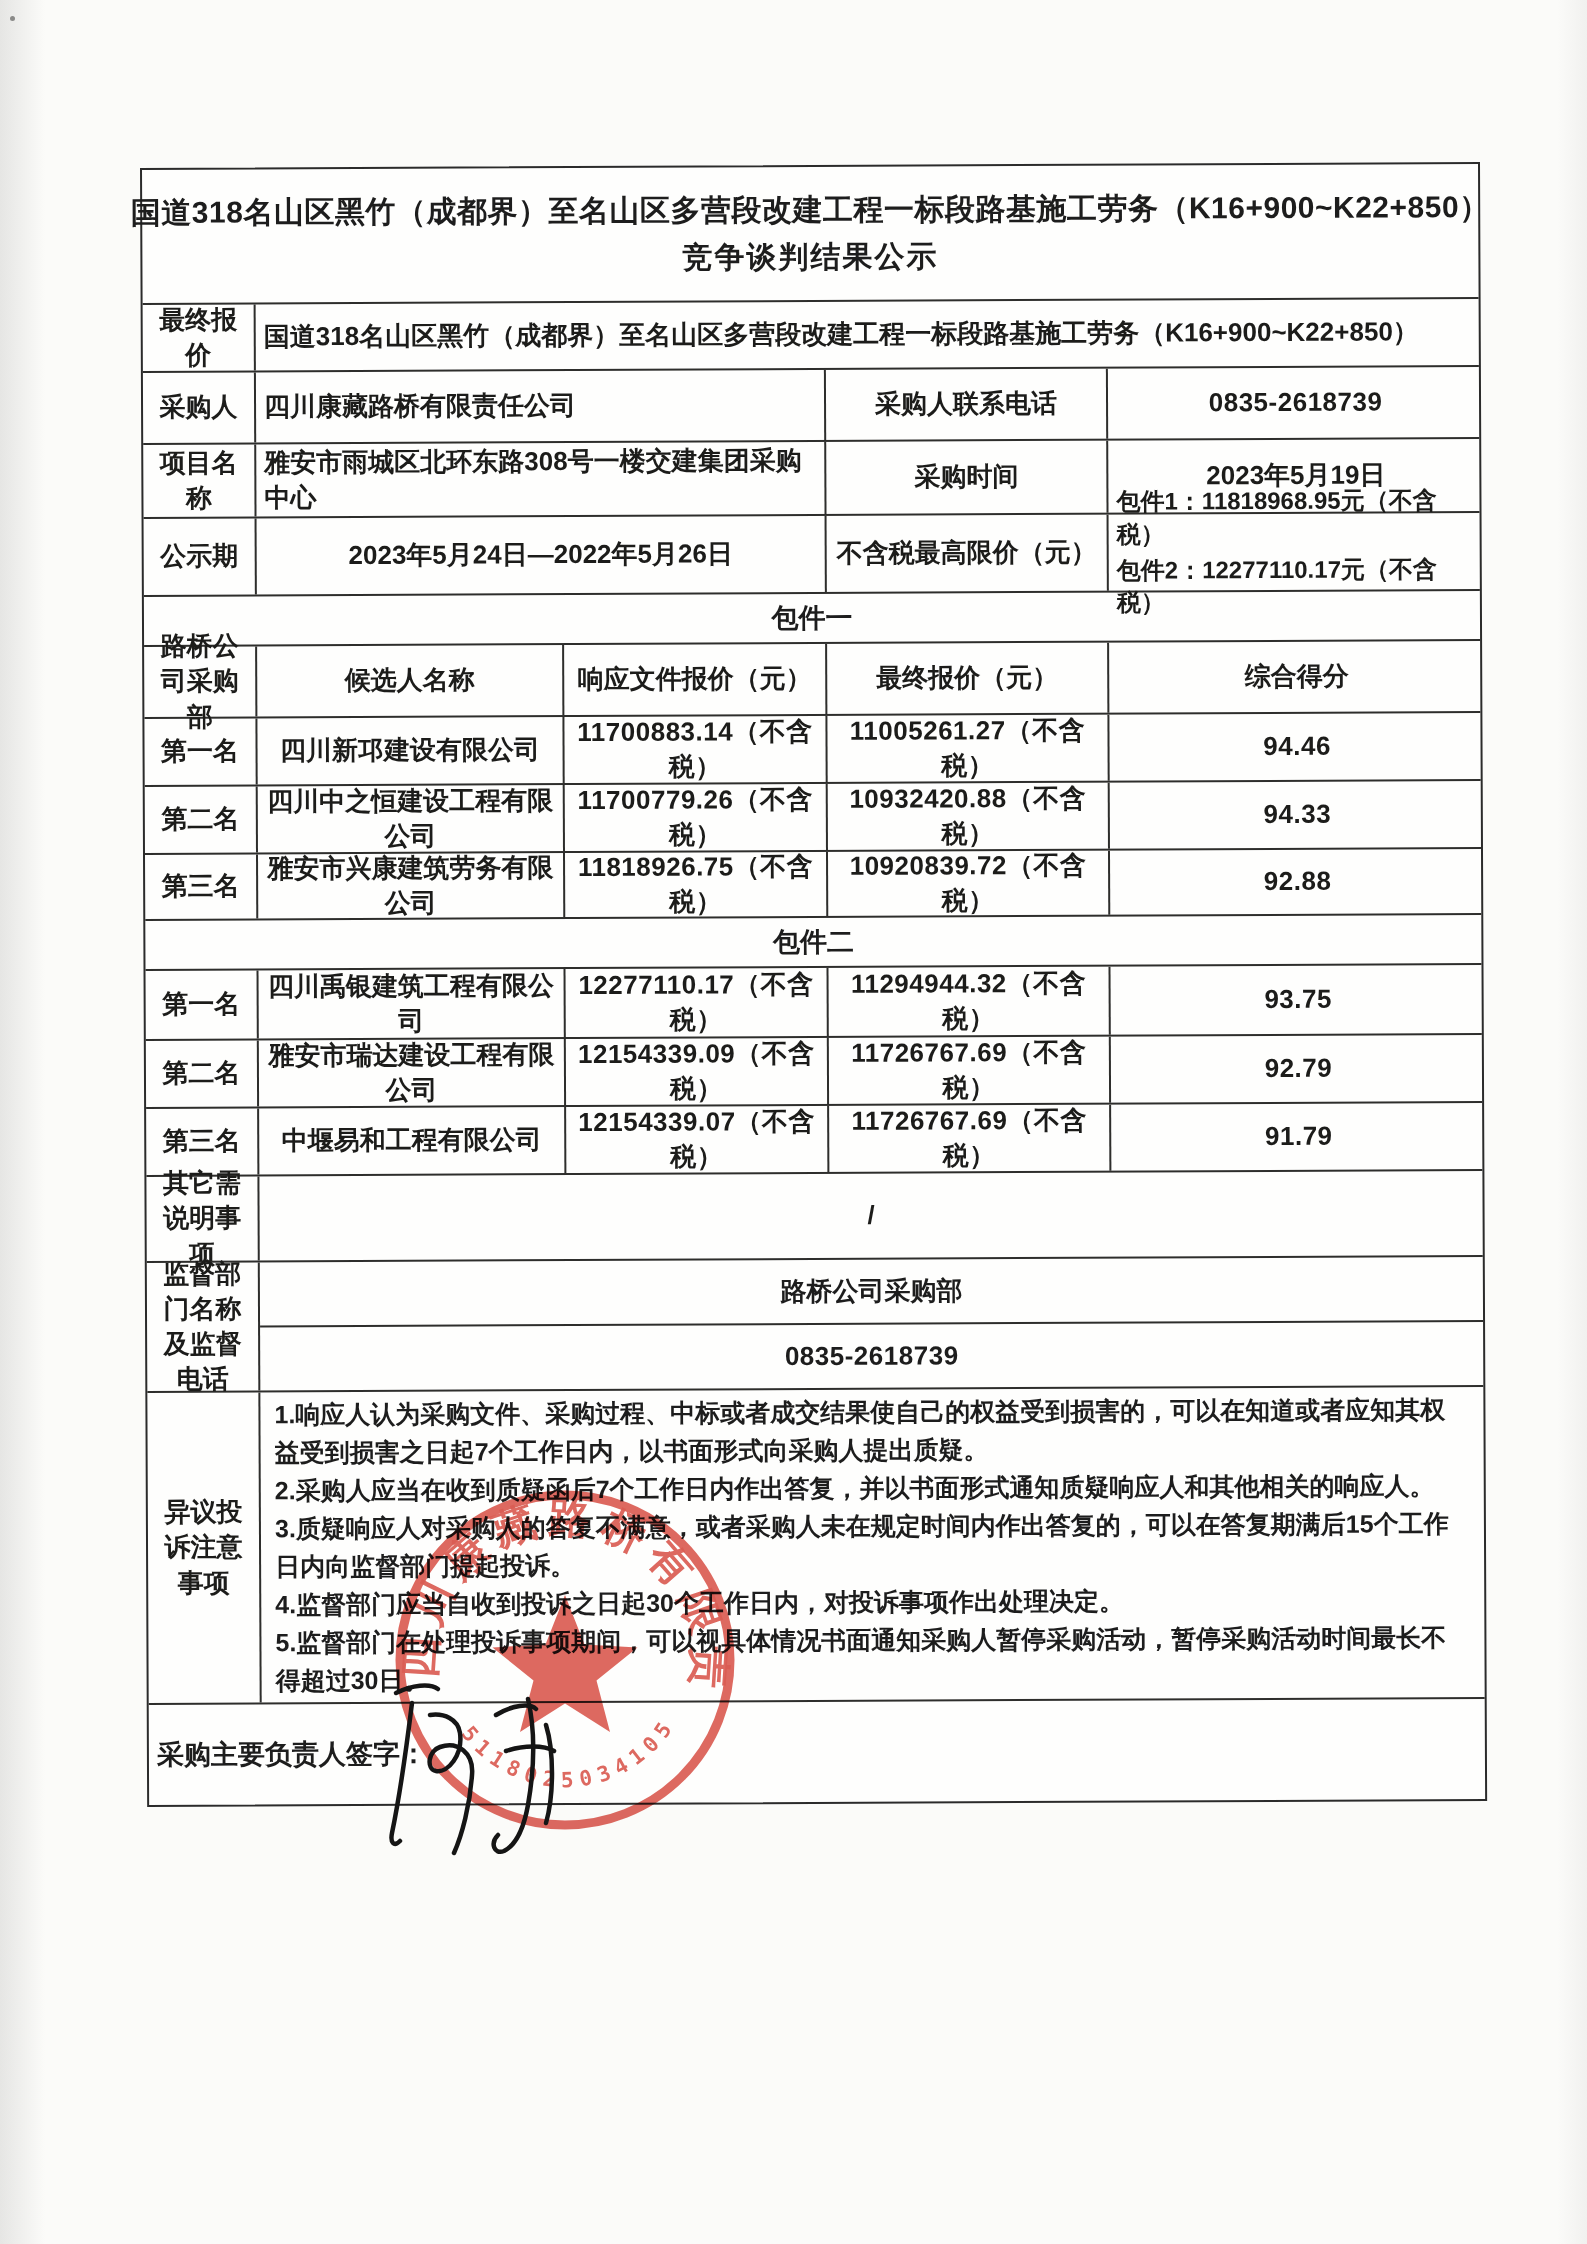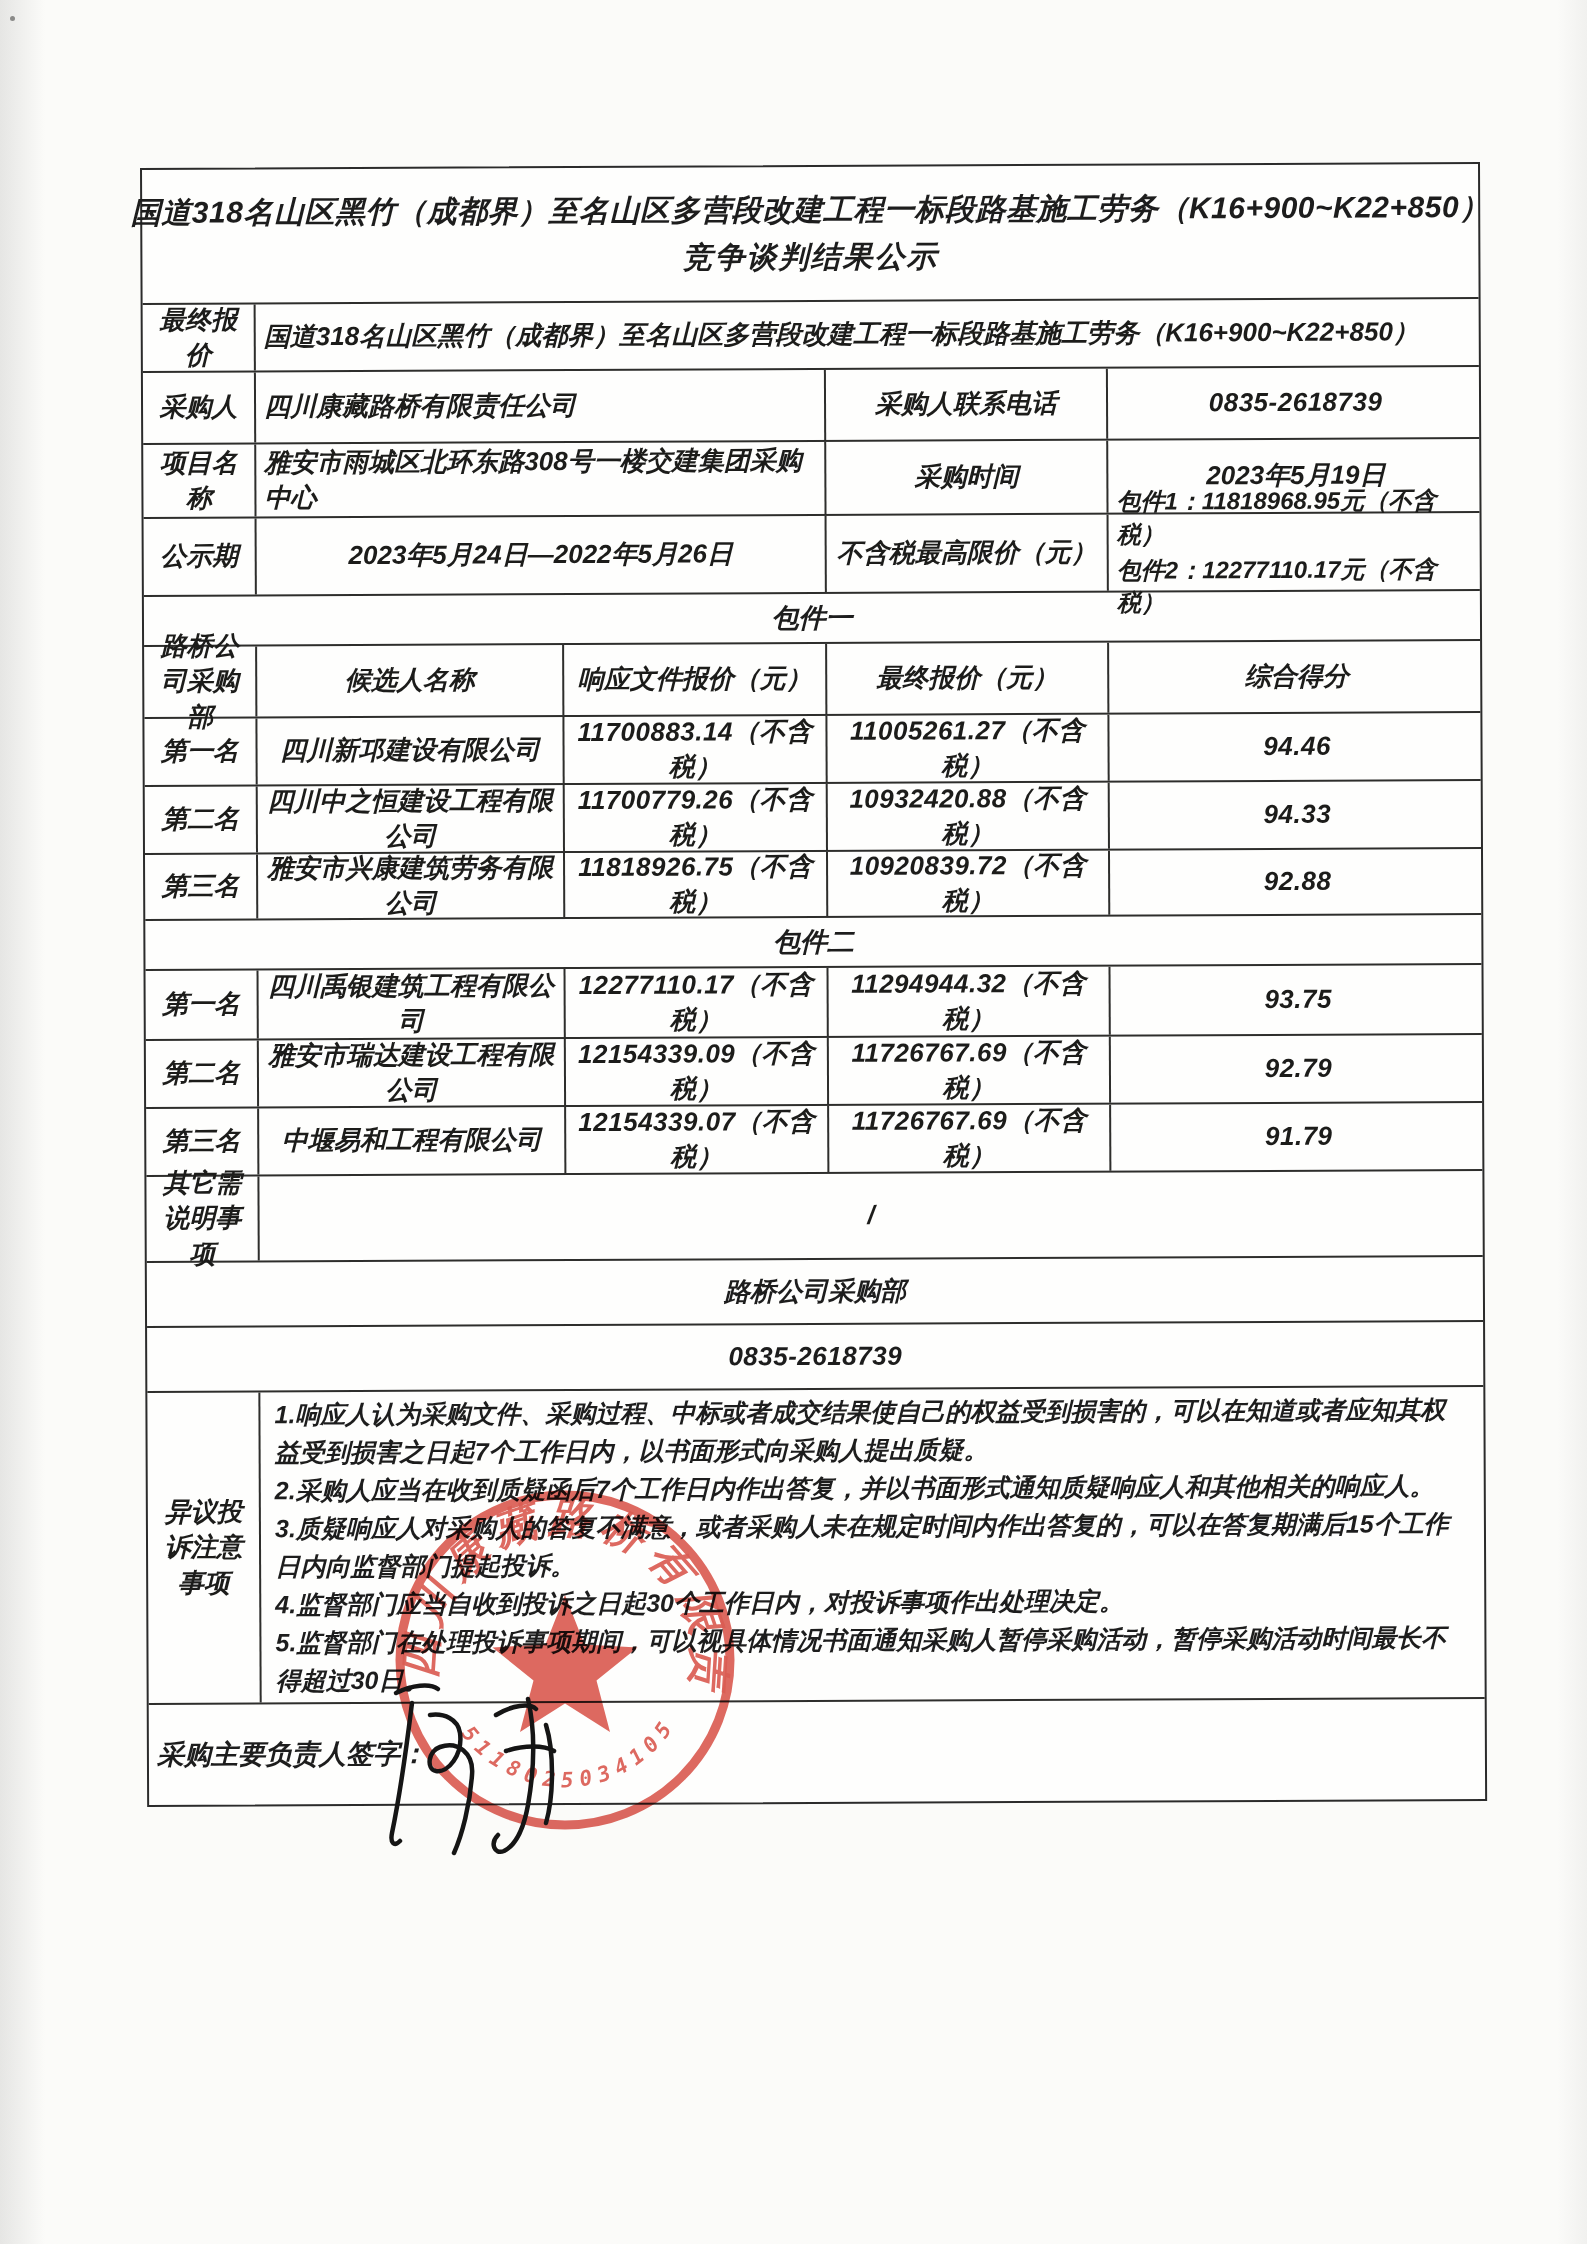--- a/index.html
+++ b/index.html
@@ -10,21 +10,20 @@
     color:#1d1d1d;
     position:relative;
     overflow:hidden;
   }
   .page{
     position:absolute;inset:0;
     background:
       linear-gradient(90deg, rgba(190,190,188,.35) 0px, rgba(240,240,238,0) 45px),
       linear-gradient(270deg, rgba(210,210,208,.25) 0px, rgba(240,240,238,0) 30px),
       #fbfbf9;
-    font-style: italic;
   }
   .speck{position:absolute;background:#8a8a88;border-radius:50%;}
   .pencil-mark{position:absolute;color:#9a9a98;font-size:20px;transform:rotate(-10deg);}
   .doc-table{
     position:absolute;
     left:140px;top:165px;width:1340px;
     border:2px solid #2b2b2b;
     box-sizing:border-box;
     background:#fefefd;
     transform:rotate(-0.25deg);
@@ -203,20 +202,21 @@
       <div class="cell c3 num">11726767.69（不含税）</div>
       <div class="cell c4 num">91.79</div>
     </div>
 
     <div class="row h-other">
       <div class="cell c0">其它需说明事项</div>
       <div class="cell cv-full">/</div>
     </div>
 
     <div class="row h-supervision">
+      <div class="cell c0">监督部门名称及监督电话</div>
       <div class="sup-right">
         <div class="sup-sub">路桥公司采购部</div>
         <div class="sup-sub num">0835-2618739</div>
       </div>
     </div>
 
     <div class="row h-objection">
       <div class="cell c0">异议投诉注意事项</div>
       <div class="objection-text">
         <p>1.响应人认为采购文件、采购过程、中标或者成交结果使自己的权益受到损害的，可以在知道或者应知其权益受到损害之日起7个工作日内，以书面形式向采购人提出质疑。</p>

